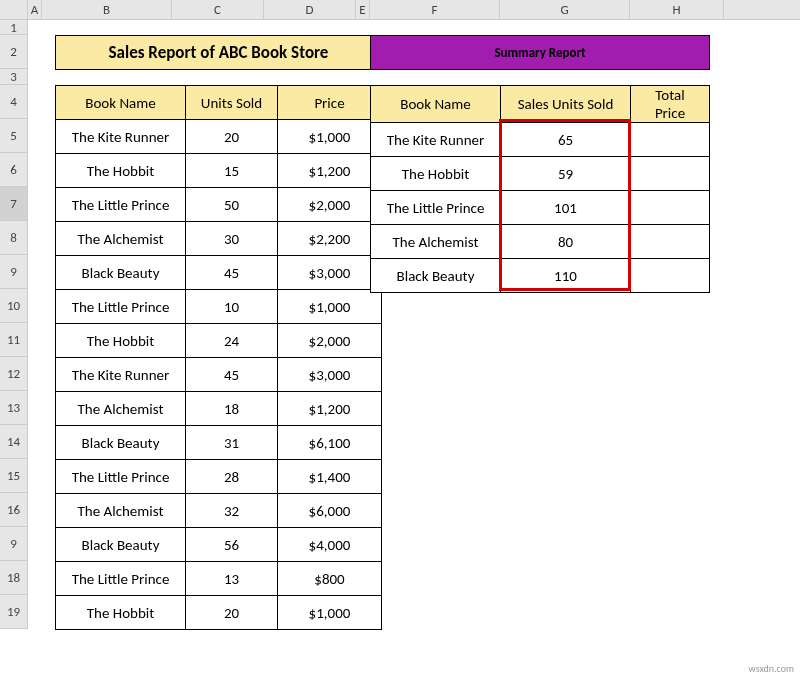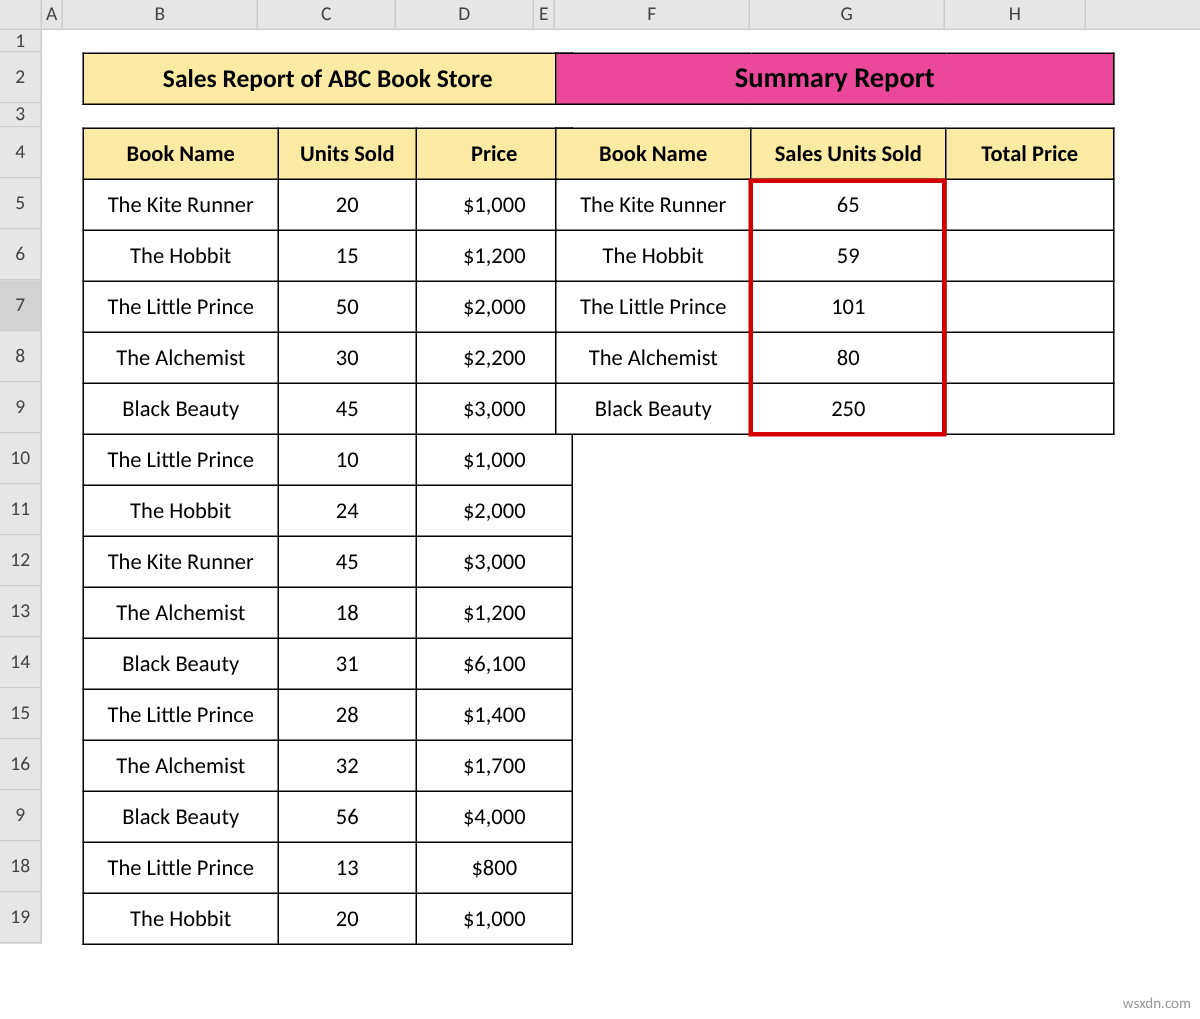--- a/index.html
+++ b/index.html
@@ -58,27 +58,27 @@
       vertical-align: middle;
       font-weight: normal;
       background: #fff;
     }
     .tbl .title {
       background: #fbeaa4;
       font-weight: bold;
       font-size: 17px;
     }
     .tbl .title2 {
-      background: #ec4899;
+      background: #a21caf;
       font-weight: bold;
-      font-size: 19px;
+      font-size: 13px;
     }
     .tbl .hdr {
       background: #fbeaa4;
-      font-weight: bold;
+      font-weight: normal;
     }
     .highlight {
       position: absolute;
       border: 3px solid #d40000;
       pointer-events: none;
     }
     .watermark {
       position: absolute;
       right: 6px;
       bottom: 4px;
@@ -91,21 +91,21 @@
     .c-D { width: 92px; }
     .c-E { width: 14px; }
     .c-F { width: 130px; }
     .c-G { width: 130px; }
     .c-H { width: 94px; }
     .tbl .c-B { width: 130px; }
     .tbl .c-C { width: 92px; }
     .tbl .c-D { width: 104px; }
     .tbl .c-F { width: 130px; }
     .tbl .c-G { width: 130px; }
-    .tbl .c-H { width: 112px; }
+    .tbl .c-H { width: 79px; }
   </style>
 </head>
 <body>
 
 <div class="sheet">
 
   <div class="colhdrs">
     <div class="colhdr corner" style="width:28px"></div>
     <div class="colhdr c-A">A</div>
     <div class="colhdr c-B">B</div>
@@ -206,21 +206,21 @@
               <td class="c-D">$6,100</td>
             </tr>
         <tr>
               <td class="c-B">The Little Prince</td>
               <td class="c-C">28</td>
               <td class="c-D">$1,400</td>
             </tr>
         <tr>
               <td class="c-B">The Alchemist</td>
               <td class="c-C">32</td>
-              <td class="c-D">$1,700</td>
+              <td class="c-D">$6,000</td>
             </tr>
         <tr>
               <td class="c-B">Black Beauty</td>
               <td class="c-C">56</td>
               <td class="c-D">$4,000</td>
             </tr>
         <tr>
               <td class="c-B">The Little Prince</td>
               <td class="c-C">13</td>
               <td class="c-D">$800</td>
@@ -261,21 +261,21 @@
               <td class="c-G">101</td>
               <td class="c-H"></td>
             </tr>
         <tr>
               <td class="c-F">The Alchemist</td>
               <td class="c-G">80</td>
               <td class="c-H"></td>
             </tr>
         <tr>
               <td class="c-F">Black Beauty</td>
-              <td class="c-G">250</td>
+              <td class="c-G">110</td>
               <td class="c-H"></td>
             </tr>
       </tbody>
         </table>
 
       <div class="highlight" style="left:471px; top:99px; width:132px; height:172px;"></div>
 
     </div>
   </div>
 

